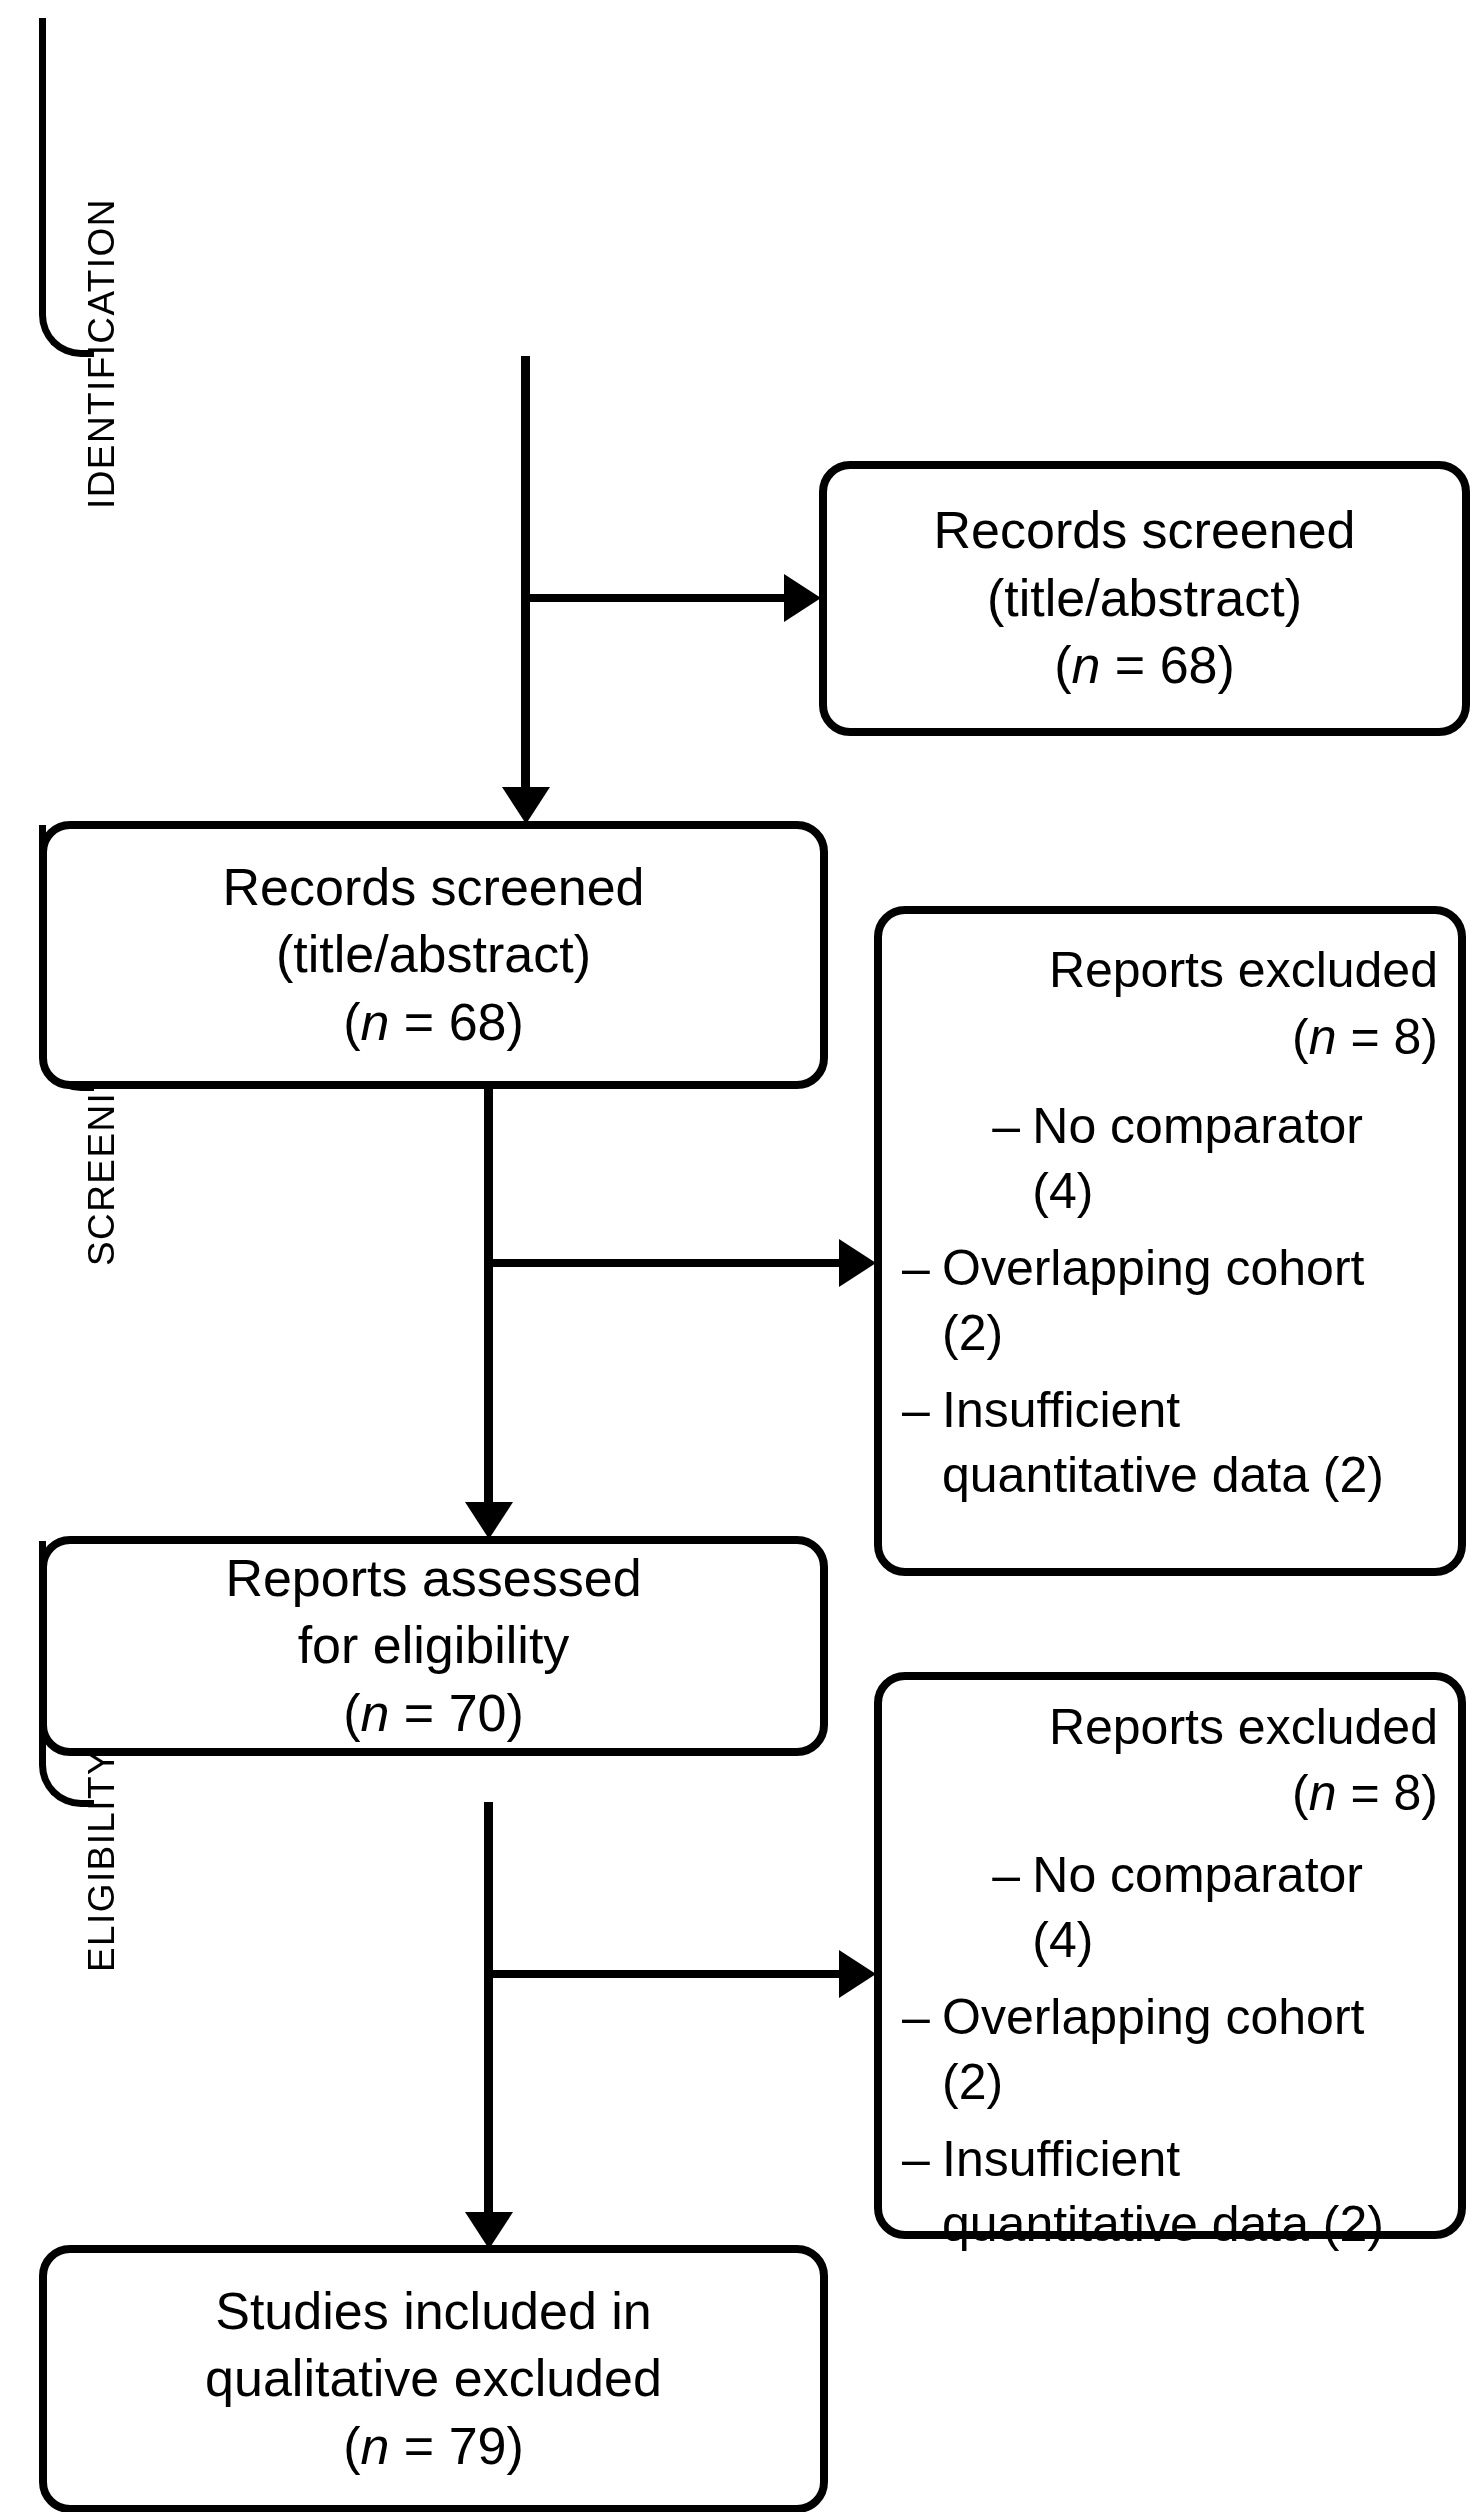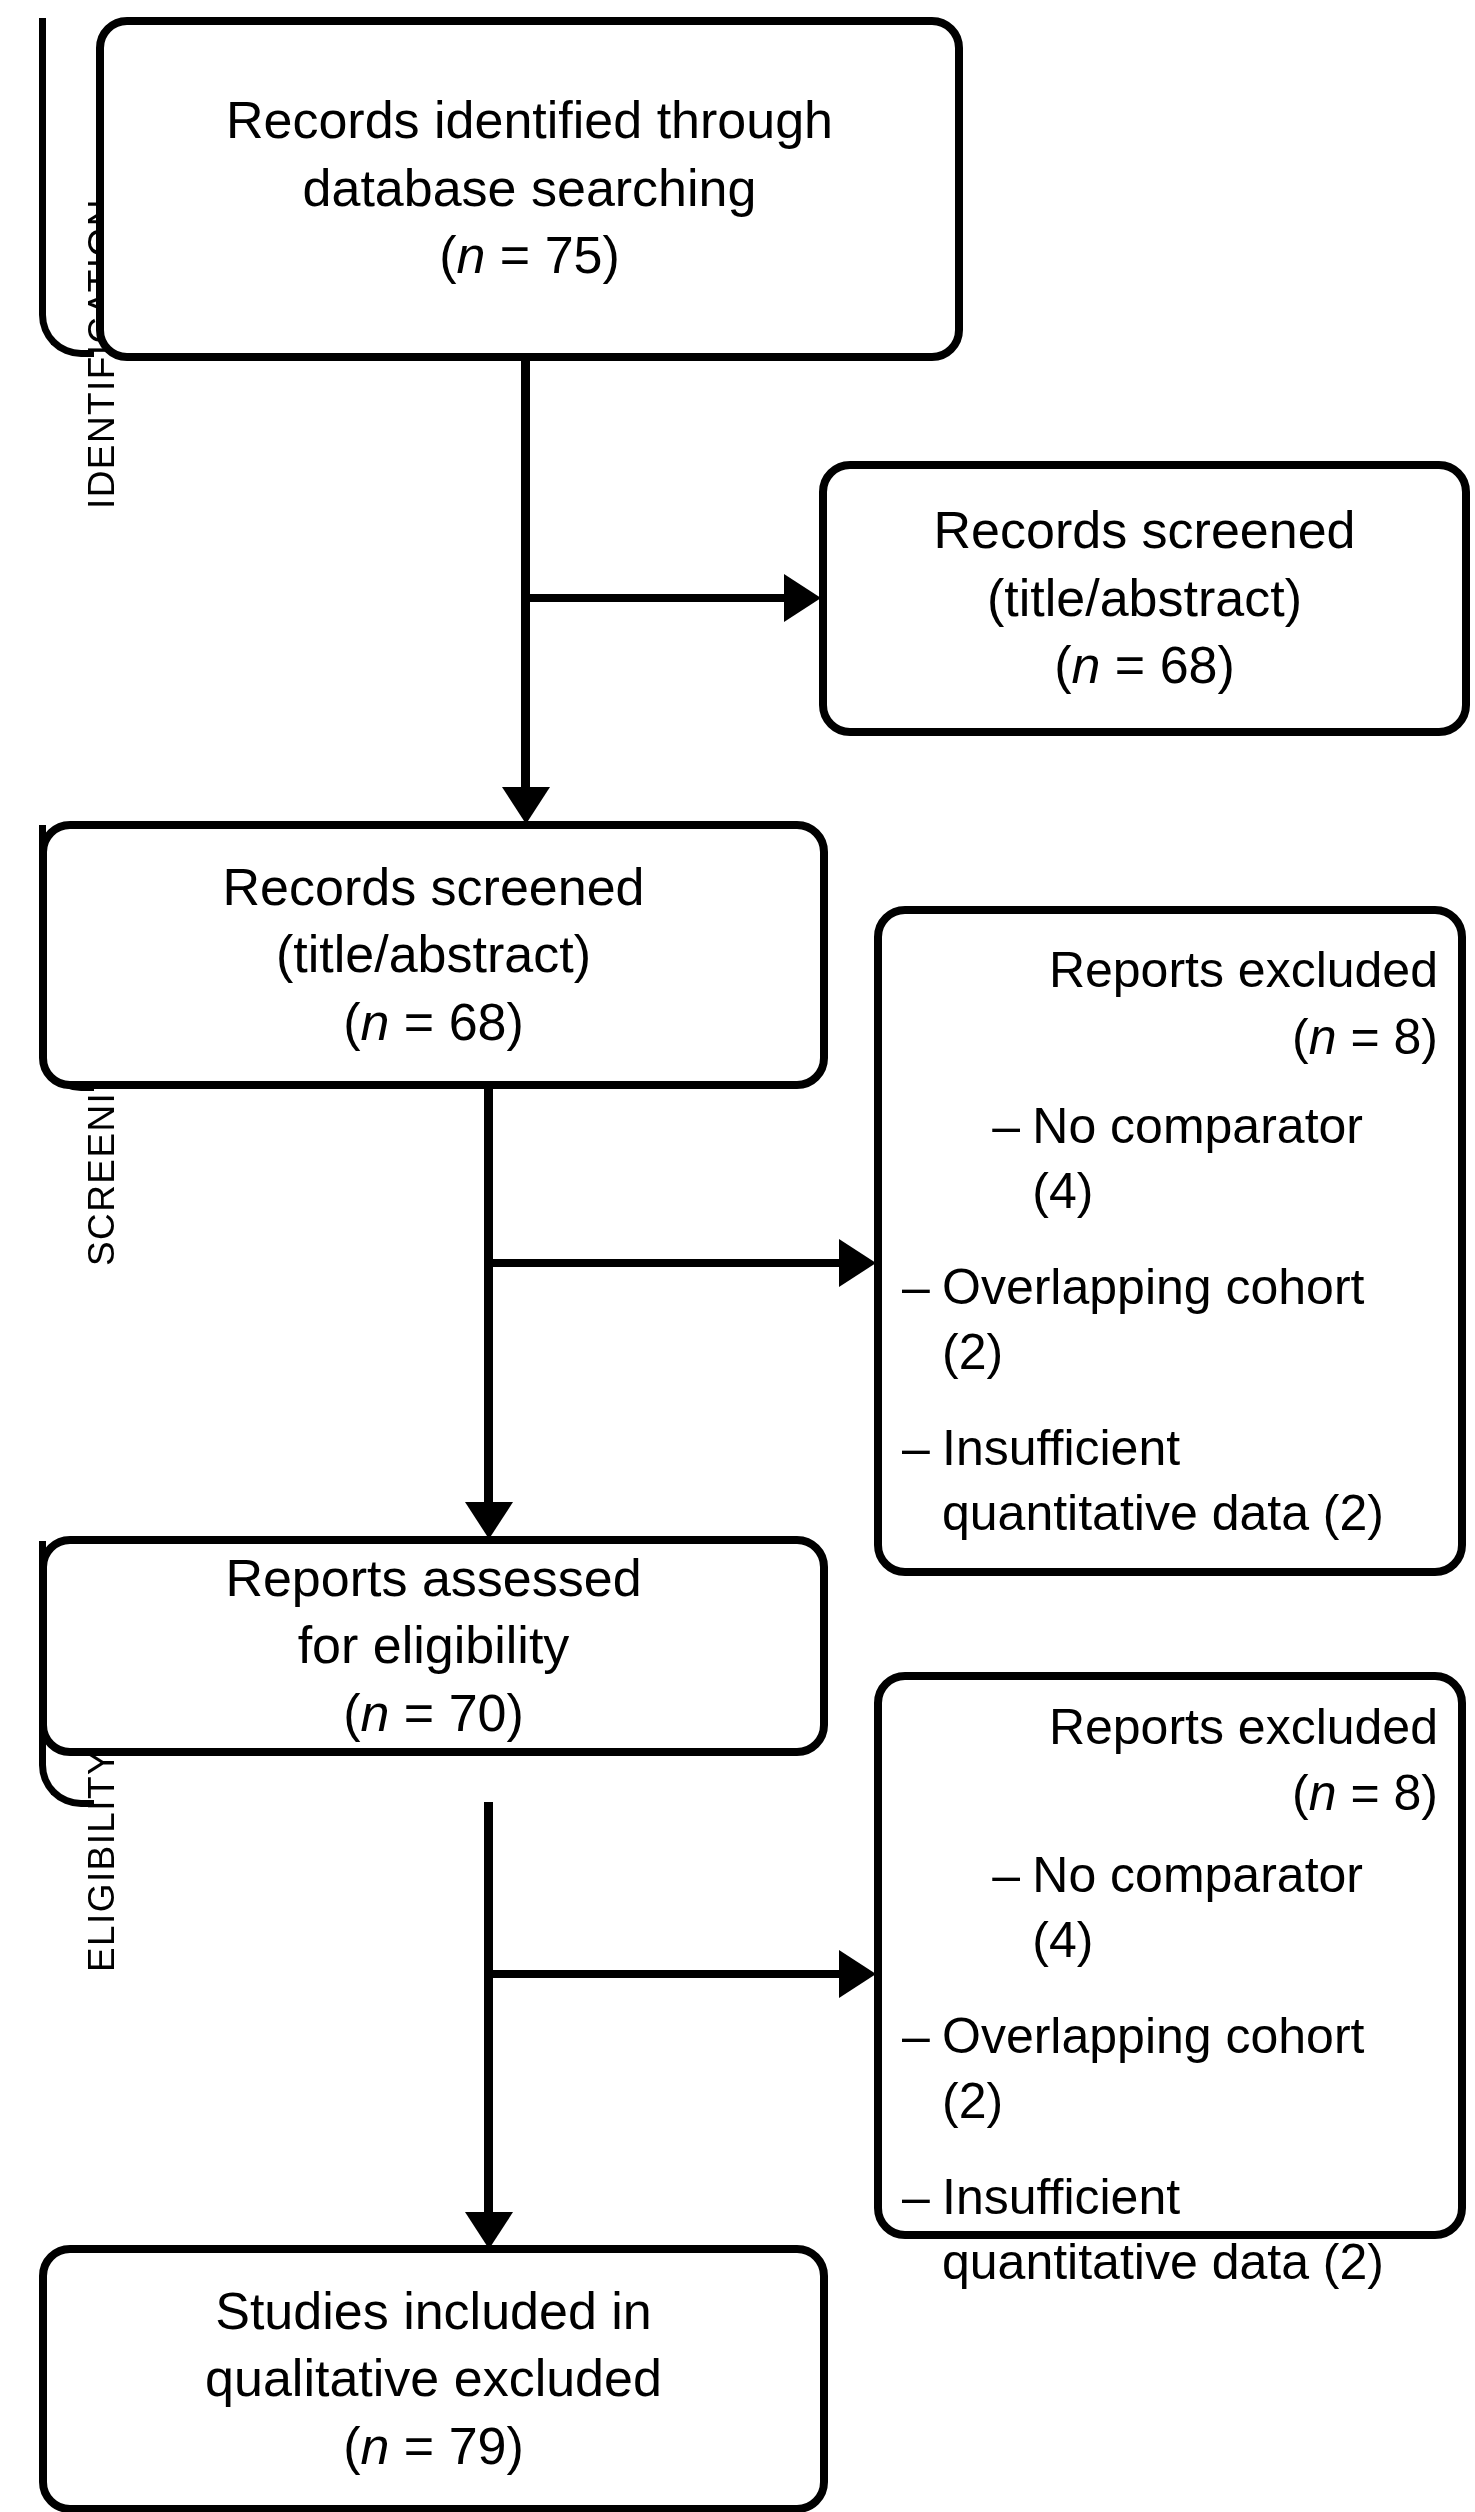--- a/index.html
+++ b/index.html
@@ -44,21 +44,21 @@
 
   
   .excl-head {
     text-align: center;
     white-space: nowrap;
   }
   .excl-item {
     display: block;
     padding-left: 0px;
     text-indent: 0;
-    margin-top: 31px;
+    margin-top: 12px;
   }
   .excl-item .dash { display: inline-block; width: 40px; }
   .excl-item .txt {
     display: inline-block;
     vertical-align: top;
     width: calc(100% - 44px);
   }
 
   
   .vline, .hline {
@@ -127,25 +127,20 @@
 
   <div class="hline" style="left:484px; top:1259px; width:358px; height:8.3px;"></div>
   <div class="arrow-right" style="left:839px; top:1239px;"></div>
 
   <div class="vline" style="left:484px; top:1802px; width:9.2px; height:436px;"></div>
   <div class="arrow-down" style="left:465px; top:2212px;"></div>
 
   <div class="hline" style="left:484px; top:1970px; width:358px; height:8.3px;"></div>
   <div class="arrow-right" style="left:839px; top:1950px;"></div>
 
-  <div class="fbox" style="left:96px; top:16.5px; width:867px; height:344px; padding:16.5px 24px;">
-    <span class="line">Records identified through</span>
-    <span class="line">database searching</span>
-    <span class="line"><span>(</span><span class="nitalic">n</span><span> = 75)</span></span>
-  </div>
 
   <div class="fbox" style="left:819px; top:461px; width:651px; height:275px; padding:11px 18.3px;">
     <span class="line">Records screened</span>
     <span class="line">(title/abstract)</span>
     <span class="line"><span>(</span><span class="nitalic">n</span><span> = 68)</span></span>
   </div>
 
   <div class="fbox" style="left:39px; top:821px; width:789px; height:268px; padding:9.2px 18.3px;">
     <span class="line">Records screened</span>
     <span class="line">(title/abstract)</span>

